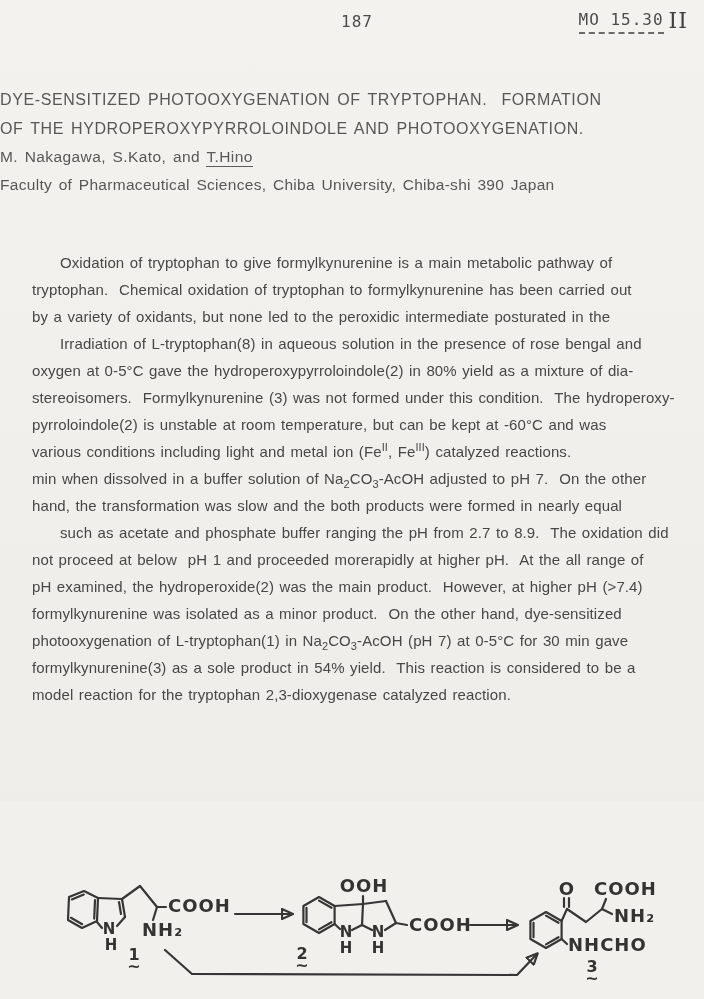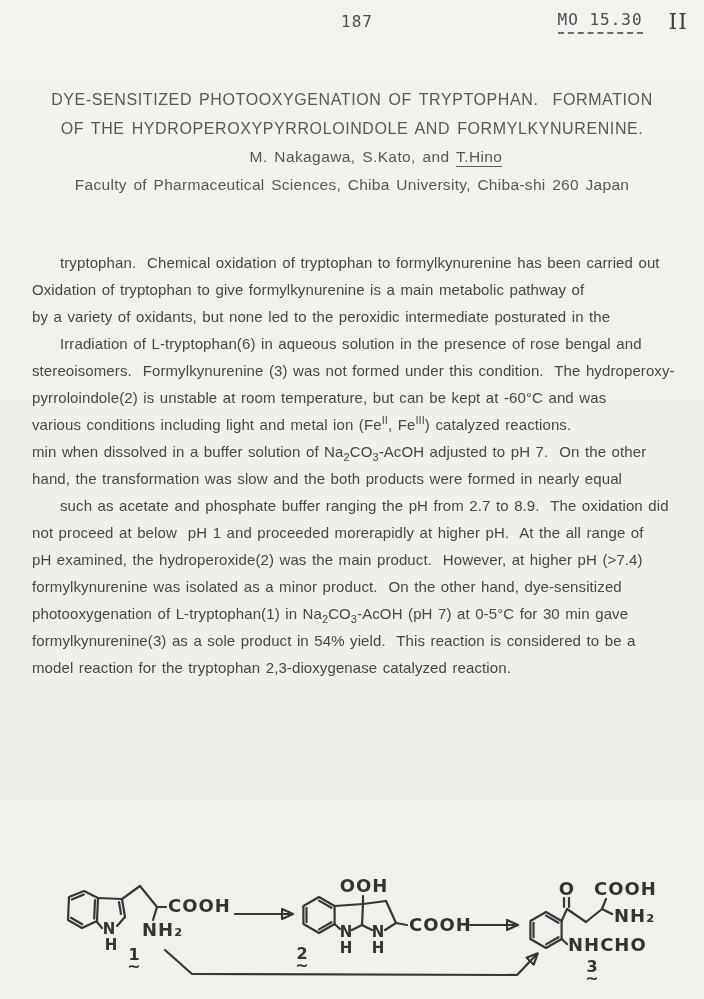--- a/index.html
+++ b/index.html
@@ -12,39 +12,39 @@
     position:relative;width:704px;height:801px;
     background:linear-gradient(180deg,#f4f2ee 0%,#f1efeb 60%,#eeedea 100%);
   }
   
   .page-number{
     position:absolute;top:12px;left:341px;
     font-family:"DejaVu Sans Mono", monospace;
     font-size:16px;color:#4c4c4c;letter-spacing:1px;
   }
   .session{
-    position:absolute;top:10px;right:16px;display:flex;align-items:center;gap:26px;
+    position:absolute;top:10px;right:16px;display:flex;align-items:flex-start;gap:5px;
   }
   .session-code{
     font-family:"DejaVu Sans Mono", monospace;
     font-size:16px;color:#4c4c4c;letter-spacing:1px;
     border-bottom:2px dashed #6a6a6a;padding-bottom:3px;
   }
   .session-numeral{
     font-family:"DejaVu Serif", serif;
     font-size:22px;line-height:22px;color:#3f3f3f;letter-spacing:1px;
   }
   
   .titleblock{
-    position:absolute;top:86px;left:0;width:100%;text-align:center;color:#575756;
+    position:absolute;top:86px;left:0;width:100%;text-align:left;color:#575756;
   }
   .title-line{
     font-size:16px;line-height:28.5px;letter-spacing:0.6px;word-spacing:2px;white-space:nowrap;
   }
-  .authors{font-size:15.5px;line-height:28px;letter-spacing:0.4px;word-spacing:2px;margin-left:48px;}
+  .authors{font-size:15.5px;line-height:28px;letter-spacing:0.4px;word-spacing:2px;}
   .authors .u{border-bottom:1.5px solid #5c5c5c;padding-bottom:1px;}
   .affiliation{font-size:15.5px;line-height:28px;letter-spacing:0.3px;word-spacing:2px;}
   
   .bodytext{
     position:absolute;top:249px;left:32px;right:20px;color:#474746;
     font-size:15px;
   }
   .line{line-height:27px;white-space:nowrap;letter-spacing:0.1px;word-spacing:1.2px;}
   .para .line:first-child{text-indent:28px;}
   sub{font-size:11px;vertical-align:-4px;line-height:0;}
@@ -68,33 +68,34 @@
 <div class="page">
 
   <div class="page-number">187</div>
   <div class="session">
     <span class="session-code">MO 15.30</span>
     <span class="session-numeral">II</span>
   </div>
 
   <div class="titleblock">
     <div class="title-line">DYE-SENSITIZED PHOTOOXYGENATION OF TRYPTOPHAN.&nbsp; FORMATION</div>
-    <div class="title-line">OF THE HYDROPEROXYPYRROLOINDOLE AND FORMYLKYNURENINE.</div>
+    <div class="title-line">OF THE HYDROPEROXYPYRROLOINDOLE AND PHOTOOXYGENATION.</div>
     <div class="authors"><span>M. Nakagawa, S.Kato, and </span><span class="u">T.Hino</span></div>
-    <div class="affiliation">Faculty of Pharmaceutical Sciences, Chiba University, Chiba-shi 260 Japan</div>
+    <div class="affiliation">Faculty of Pharmaceutical Sciences, Chiba University, Chiba-shi 390 Japan</div>
   </div>
 
   <div class="bodytext">
     <div class="para">
+        <div class="line">Oxidation of tryptophan to give formylkynurenine is a main metabolic pathway of</div>
         <div class="line">tryptophan.&nbsp; Chemical oxidation of tryptophan to formylkynurenine has been carried out</div>
-        <div class="line">Oxidation of tryptophan to give formylkynurenine is a main metabolic pathway of</div>
         <div class="line">by a variety of oxidants, but none led to the peroxidic intermediate posturated in the</div>
       </div>
     <div class="para">
-        <div class="line">Irradiation of L-tryptophan(6) in aqueous solution in the presence of rose bengal and</div>
+        <div class="line">Irradiation of L-tryptophan(8) in aqueous solution in the presence of rose bengal and</div>
+        <div class="line">oxygen at 0-5°C gave the hydroperoxypyrroloindole(2) in 80% yield as a mixture of dia-</div>
         <div class="line">stereoisomers.&nbsp; Formylkynurenine (3) was not formed under this condition.&nbsp; The hydroperoxy-</div>
         <div class="line">pyrroloindole(2) is unstable at room temperature, but can be kept at -60°C and was</div>
         <div class="line">various conditions including light and metal ion (Fe<sup>II</sup>, Fe<sup>III</sup>) catalyzed reactions.</div>
         <div class="line">min when dissolved in a buffer solution of Na<sub>2</sub>CO<sub>3</sub>-AcOH adjusted to pH 7.&nbsp; On the other</div>
         <div class="line">hand, the transformation was slow and the both products were formed in nearly equal</div>
       </div>
     <div class="para">
         <div class="line">such as acetate and phosphate buffer ranging the pH from 2.7 to 8.9.&nbsp; The oxidation did</div>
         <div class="line">not proceed at below&nbsp; pH 1 and proceeded morerapidly at higher pH.&nbsp; At the all range of</div>
         <div class="line">pH examined, the hydroperoxide(2) was the main product.&nbsp; However, at higher pH (&gt;7.4)</div>

